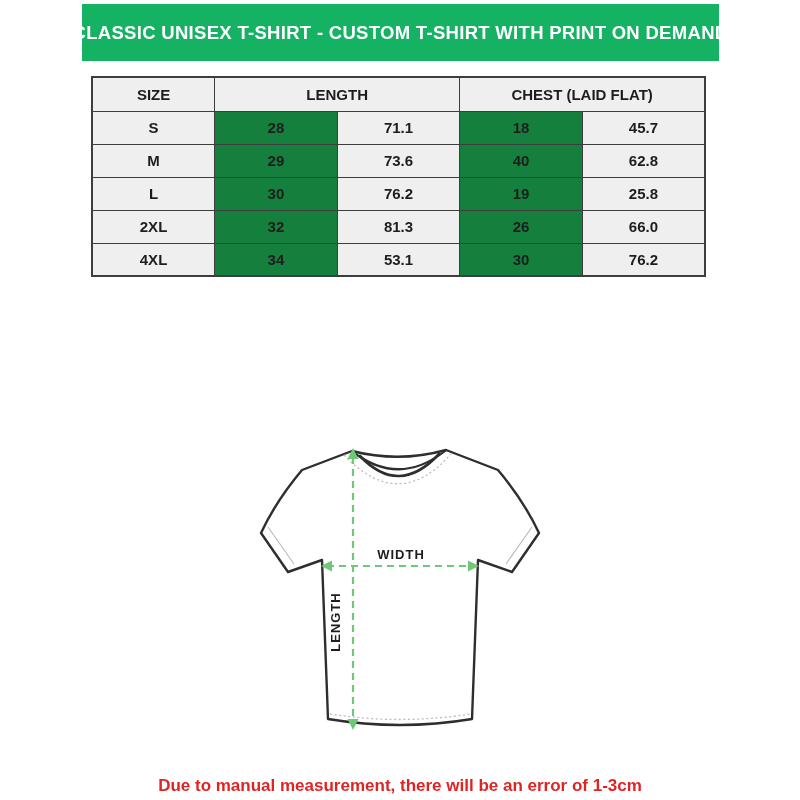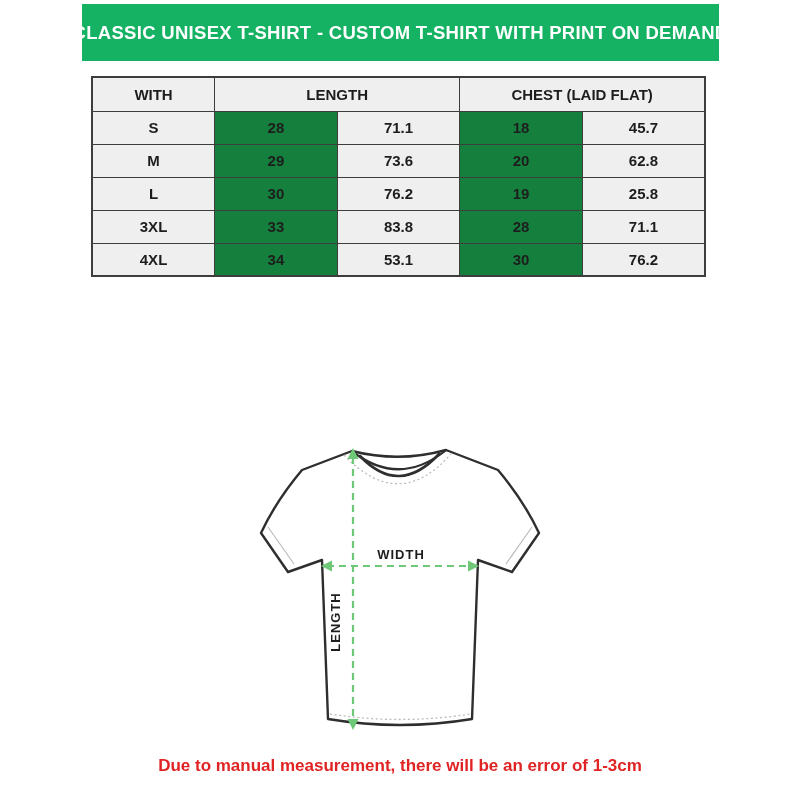--- a/index.html
+++ b/index.html
@@ -68,21 +68,21 @@
     fill: var(--table_text);
     font-family: "Liberation Sans", sans-serif;
     font-size: 13px;
     font-weight: 700;
     letter-spacing: 1px;
   }
 
   
   .footnote {
     position: absolute;
-    left: 0; top: 756px;
+    left: 0; top: 776px;
     width: 800px;
     text-align: center;
     color: var(--footnote_red);
     font-size: 17px;
     font-weight: 700;
   }
 </style>
 </head>
 <body>
 
@@ -95,53 +95,53 @@
   <table class="size-table">
     <colgroup>
       <col style="width:20%">
         <col style="width:20%">
         <col style="width:20%">
         <col style="width:20%">
         <col style="width:20%">
     </colgroup>
     <thead>
       <tr>
-        <th class="c-gray">WITH</th>
+        <th class="c-gray">SIZE</th>
         <th class="c-gray" colspan="2">LENGTH</th>
         <th class="c-gray" colspan="2">CHEST (LAID FLAT)</th>
       </tr>
     </thead>
     <tbody>
       <tr>
         <td class="c-gray">S</td>
         <td>28</td>
         <td class="c-gray">71.1</td>
         <td>18</td>
         <td class="c-gray">45.7</td>
       </tr>
       <tr>
         <td class="c-gray">M</td>
         <td>29</td>
         <td class="c-gray">73.6</td>
-        <td>20</td>
+        <td>40</td>
         <td class="c-gray">62.8</td>
       </tr>
       <tr>
         <td class="c-gray">L</td>
         <td>30</td>
         <td class="c-gray">76.2</td>
         <td>19</td>
         <td class="c-gray">25.8</td>
       </tr>
       <tr>
-        <td class="c-gray">3XL</td>
-        <td>33</td>
-        <td class="c-gray">83.8</td>
-        <td>28</td>
-        <td class="c-gray">71.1</td>
+        <td class="c-gray">2XL</td>
+        <td>32</td>
+        <td class="c-gray">81.3</td>
+        <td>26</td>
+        <td class="c-gray">66.0</td>
       </tr>
       <tr>
         <td class="c-gray">4XL</td>
         <td>34</td>
         <td class="c-gray">53.1</td>
         <td>30</td>
         <td class="c-gray">76.2</td>
       </tr>
     </tbody>
   </table>

